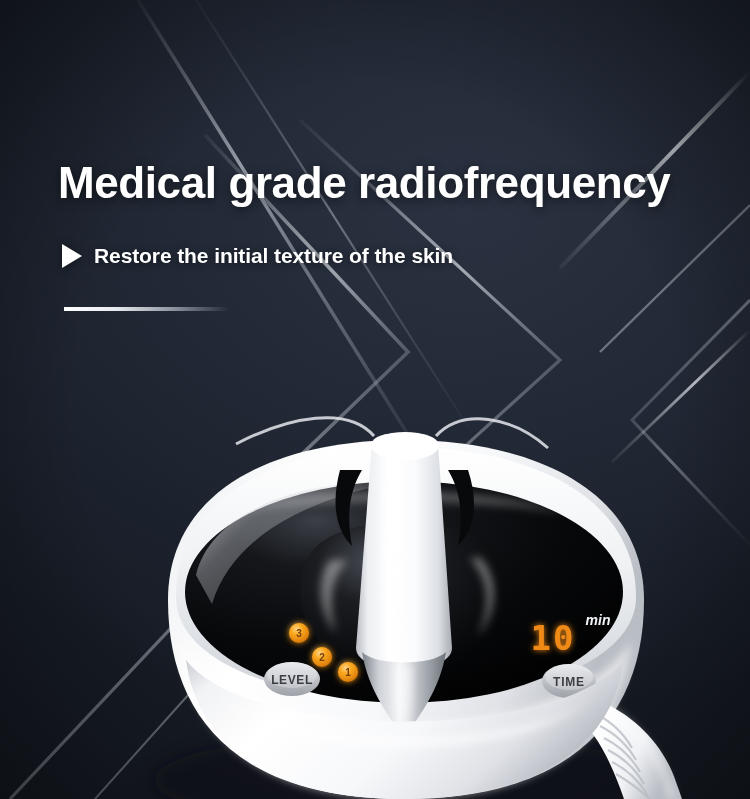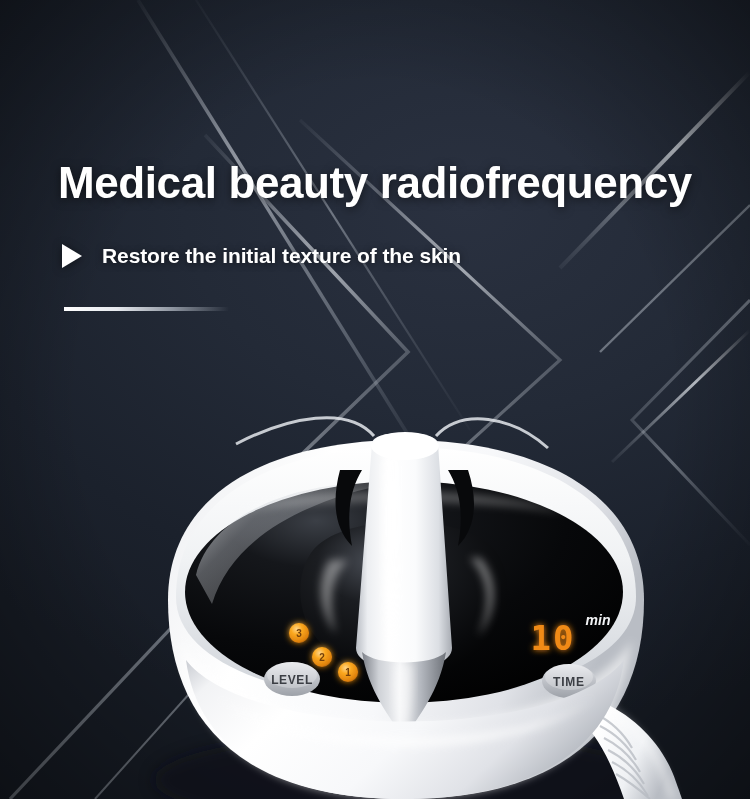--- a/index.html
+++ b/index.html
@@ -44,21 +44,21 @@
     text-shadow:0 2px 10px rgba(0,0,0,.55);
     white-space:pre-line;
   }
   .headline .l2 { display:block; padding-left:14px; }
 
   .subrow {
     position:absolute;
     left:62px; top:244px;
     display:flex;
     align-items:flex-start;
-    gap:20px;
+    gap:12px;
   }
   .tri {
     width:0; height:0;
     border-left:20px solid #ffffff;
     border-top:12px solid transparent;
     border-bottom:12px solid transparent;
     filter:drop-shadow(0 1px 4px rgba(0,0,0,.5));
   }
   .subtitle {
     color:#ffffff;
@@ -132,21 +132,21 @@
     <path d="M750 300 L632 420 L750 545" stroke="url(#lgSoft)" stroke-width="3" fill="none" stroke-linejoin="miter"></path>
 
     <path d="M10 799 L320 470" stroke="url(#lgSoft)" stroke-width="3.2" fill="none"></path>
     <path d="M95 799 L250 626" stroke="url(#lgSoft)" stroke-width="2" fill="none"></path>
 
     <rect x="0" y="0" width="750" height="799" fill="url(#vign)"></rect>
   </svg>
 
   <div class="copy">
     <h1 class="headline">
-      <span>Medical beauty radiofrequency</span>
+      <span>Medical grade radiofrequency</span>
     </h1>
 
     <div class="subrow">
       <span class="tri"></span>
       <span class="subtitle">Restore the initial texture of the skin</span>
     </div>
 
     <div class="rule"></div>
   </div>
 

